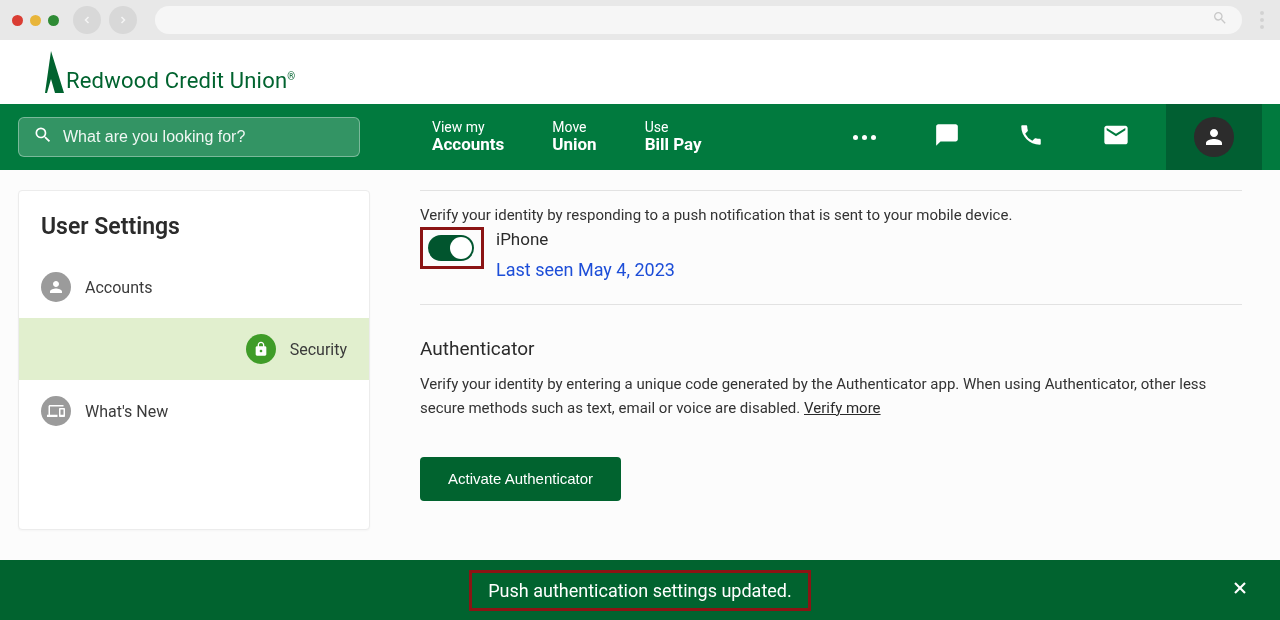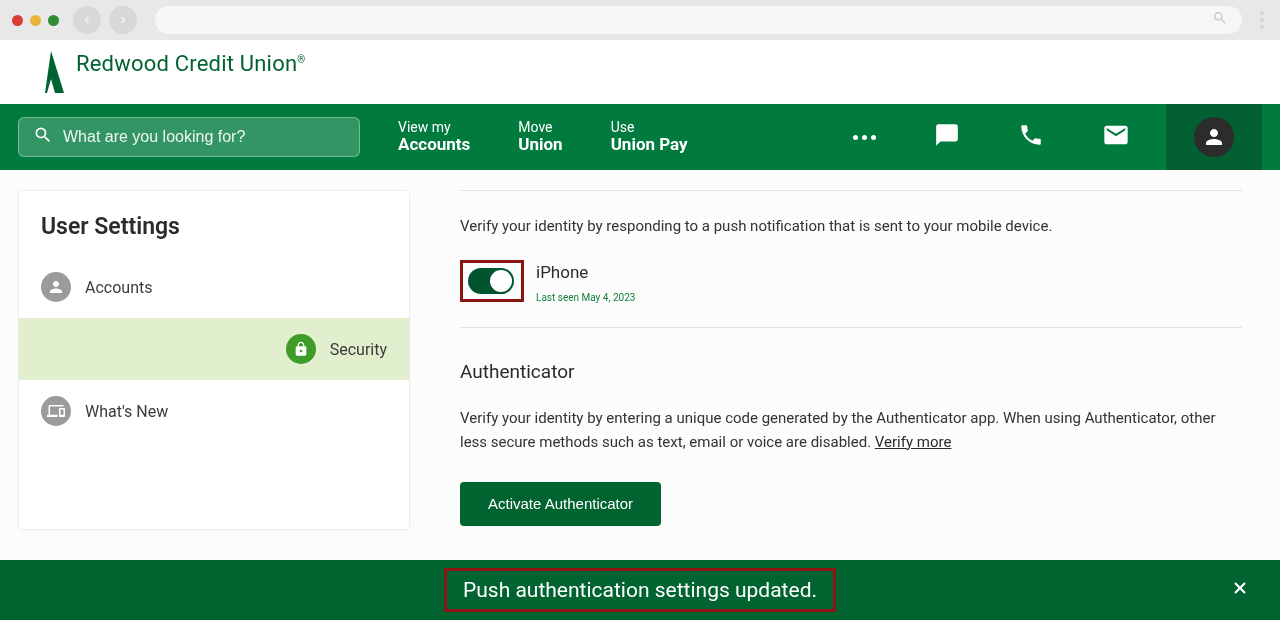--- a/index.html
+++ b/index.html
@@ -39,21 +39,21 @@
     }
     .url-bar .search-glyph { color: #c8c8c8; }
     .chrome-menu { margin-left: 10px; color: #d2d2d2; display:flex; flex-direction:column; gap:3px; padding-right:4px;}
     .chrome-menu span{ width:4px; height:4px; border-radius:50%; background:#d2d2d2; display:block;}
 
     
     .logo-bar {
       height: 64px; background: #fff; display: flex; align-items: center;
       padding-left: 36px;
     }
-    .logo-wrap{ display:flex; align-items:flex-start; gap:10px; color:#01632f;}
+    .logo-wrap{ display:flex; align-items:flex-end; color:#01632f;}
     .logo-tree svg{ display:block; }
     .logo-text{
       font-size: 22px; font-weight: 400; color:#01632f; letter-spacing:0.2px;
     }
     .logo-text .tm{ font-size:10px; vertical-align:super;}
 
     
     .green-nav {
       height: 66px; background: #017a3e; display: flex; align-items: center;
       padding: 0 18px 0 18px; gap: 0;
@@ -64,21 +64,21 @@
       border: 1px solid rgba(255,255,255,0.35);
       border-radius: 6px;
       display: flex; align-items: center; padding: 0 14px; gap: 10px;
       color: #fff;
     }
     .nav-search input{
       background: transparent; border: none; outline: none; color: #ffffff;
       font-size: 16px; width:100%;
     }
     .nav-search input::placeholder{ color: rgba(255,255,255,0.92); }
-    .nav-links { display: flex; gap: 48px; margin-left: 38px; }
+    .nav-links { display: flex; gap: 48px; margin-left: 72px; }
     .nav-link { color:#fff; line-height:1.15; cursor:pointer; }
     .nav-link .small{ font-size:14px; font-weight:400; display:block; }
     .nav-link .big{ font-size:17px; font-weight:700; display:block; }
     .nav-spacer{ flex:1; }
     .nav-icons{ display:flex; align-items:center; gap:58px; margin-right:0;}
     .nav-icon{ color:#fff; cursor:pointer; }
     .more-dots{ display:flex; gap:4px;}
     .more-dots span{ width:5px;height:5px;border-radius:50%;background:#fff;}
     .avatar-slot{
       width:96px; height:66px; background:#015f32;
@@ -92,21 +92,21 @@
     
     .content {
       display:flex; height: calc(620px - 40px - 64px - 66px);
       padding: 20px 18px 0 18px;
       gap: 0;
       background:#fcfcfc;
     }
 
     
     .sidebar {
-      width: 392px; background:#fff; border:1px solid #ececec; border-radius:4px;
+      width: 352px; background:#fff; border:1px solid #ececec; border-radius:4px;
       padding: 22px 0 20px 0; height: 340px;
       box-shadow: 0 1px 2px rgba(0,0,0,0.03);
     }
     .sidebar h2{
       font-size:23px; font-weight:600; color:#2b2b2b; padding:0 22px 16px 22px;
     }
     .sidebar-item{
       display:flex; align-items:center; gap:14px; height:62px;
       padding: 0 22px; cursor:pointer; color:#3b3b3b; font-size:16px;
     }
@@ -124,56 +124,56 @@
     
     .main {
       flex:1; padding: 0 20px 0 50px;
       overflow:hidden;
     }
     .divider{ border:none; border-top:1px solid #e2e2e2; margin:0; }
     .section-title{
       font-size:19px; font-weight:400; color:#2b2b2b; margin-top:32px;
     }
     .section-desc{
-      font-size:15px; color:#333; margin-top:24px; line-height:1.55;
+      font-size:15px; color:#333; margin-top:13px; line-height:1.55;
     }
     .device-row{
-      display:flex; align-items:flex-start; gap:12px; margin-top:22px;
+      display:flex; align-items:flex-start; gap:12px; 
     }
     .toggle-outline{
       border:3px solid #8b1414; padding:5px 7px 5px 5px;
       display:inline-flex; align-items:center;
     }
     .toggle{
       width:46px; height:26px; border-radius:13px; background:#01552e;
       position:relative;
     }
     .toggle .knob{
       width:22px;height:22px;border-radius:50%;background:#fff;
       position:absolute; top:2px; right:2px;
     }
     .device-info{ padding-top:2px;}
     .device-name{ font-size:17px; color:#2b2b2b; }
-    .device-sub{ font-size:10px; color:#15803d; margin-top:10px; }
+    .device-sub{ font-size:18px; color:#1d4ed8; margin-top:10px; }
 
     .learn-link{ color:#2b2b2b; text-decoration:underline; cursor:pointer;}
 
     .activate-btn{
-      margin-top:28px; background:#01632f; color:#fff; border:none;
+      margin-top:37px; background:#01632f; color:#fff; border:none;
       height:44px; padding:0 28px; border-radius:4px; font-size:15px; cursor:pointer;
     }
 
     
     .toast{
       position:absolute; left:0; right:0; bottom:0; height:60px;
       background:#01632f; display:flex; align-items:center; justify-content:center;
       color:#fff;
     }
     .toast-inner-border{
-      border:3px solid #8b1414; padding:7px 16px; font-size:21px;text-align:right;
+      border:3px solid #8b1414; padding:7px 16px; font-size:18px;text-align:right;
     }
     .toast-close{
       position:absolute; right:30px; top:50%; transform:translateY(-50%);
       color:#fff; cursor:pointer;
     }
   </style>
 </head>
 <body>
 
 <div class="browser-chrome">
@@ -234,21 +234,21 @@
     <div class="nav-link">
       <span class="small">View my</span>
       <span class="big">Accounts</span>
     </div>
     <div class="nav-link">
       <span class="small">Move</span>
       <span class="big">Union</span>
     </div>
     <div class="nav-link">
       <span class="small">Use</span>
-      <span class="big">Union Pay</span>
+      <span class="big">Bill Pay</span>
     </div>
   </div>
 
   <div class="nav-spacer"></div>
 
   <div class="nav-icons">
     <div class="nav-icon more-dots">
       <span></span>
         <span></span>
         <span></span>

